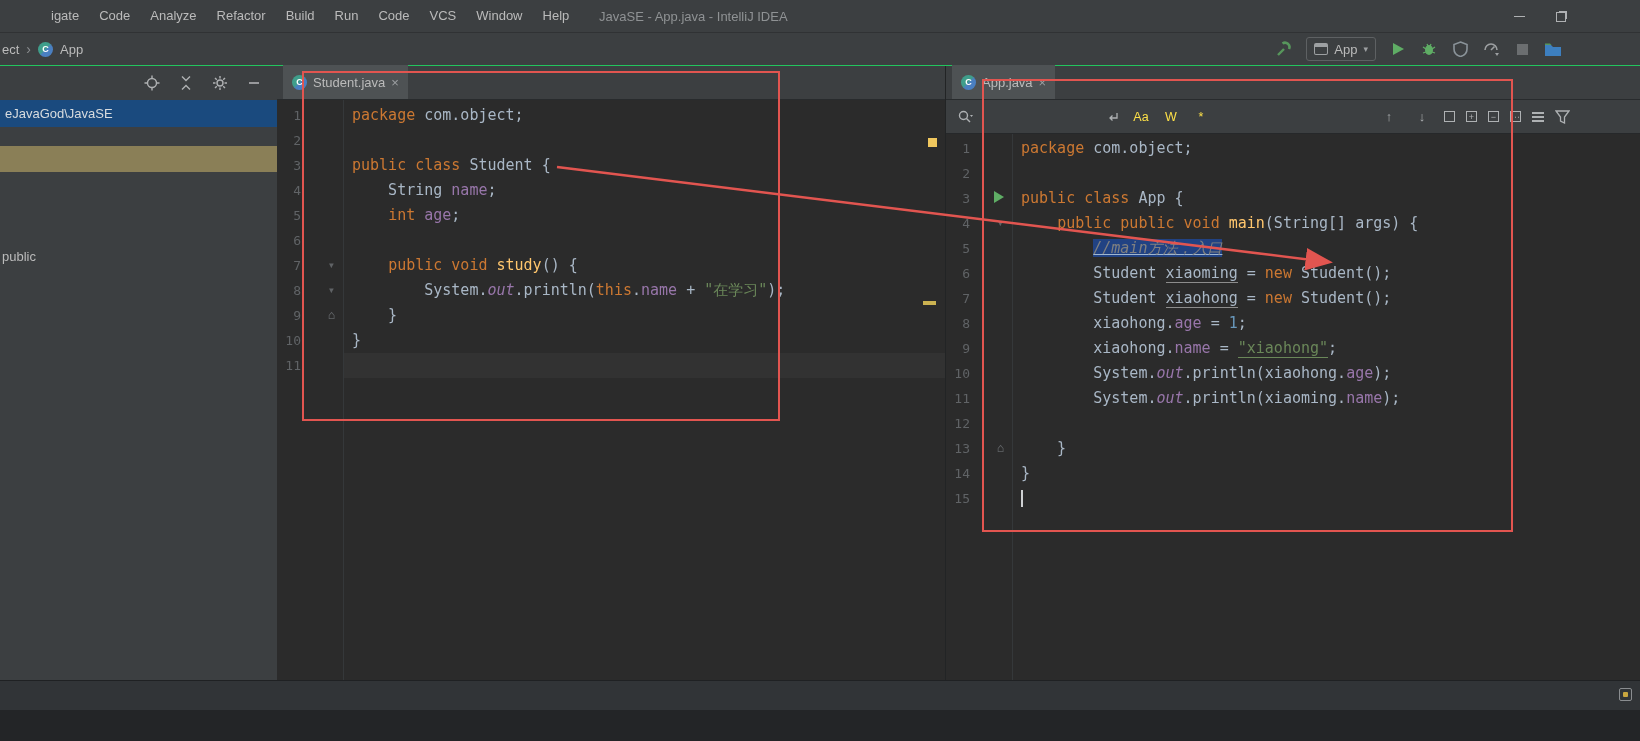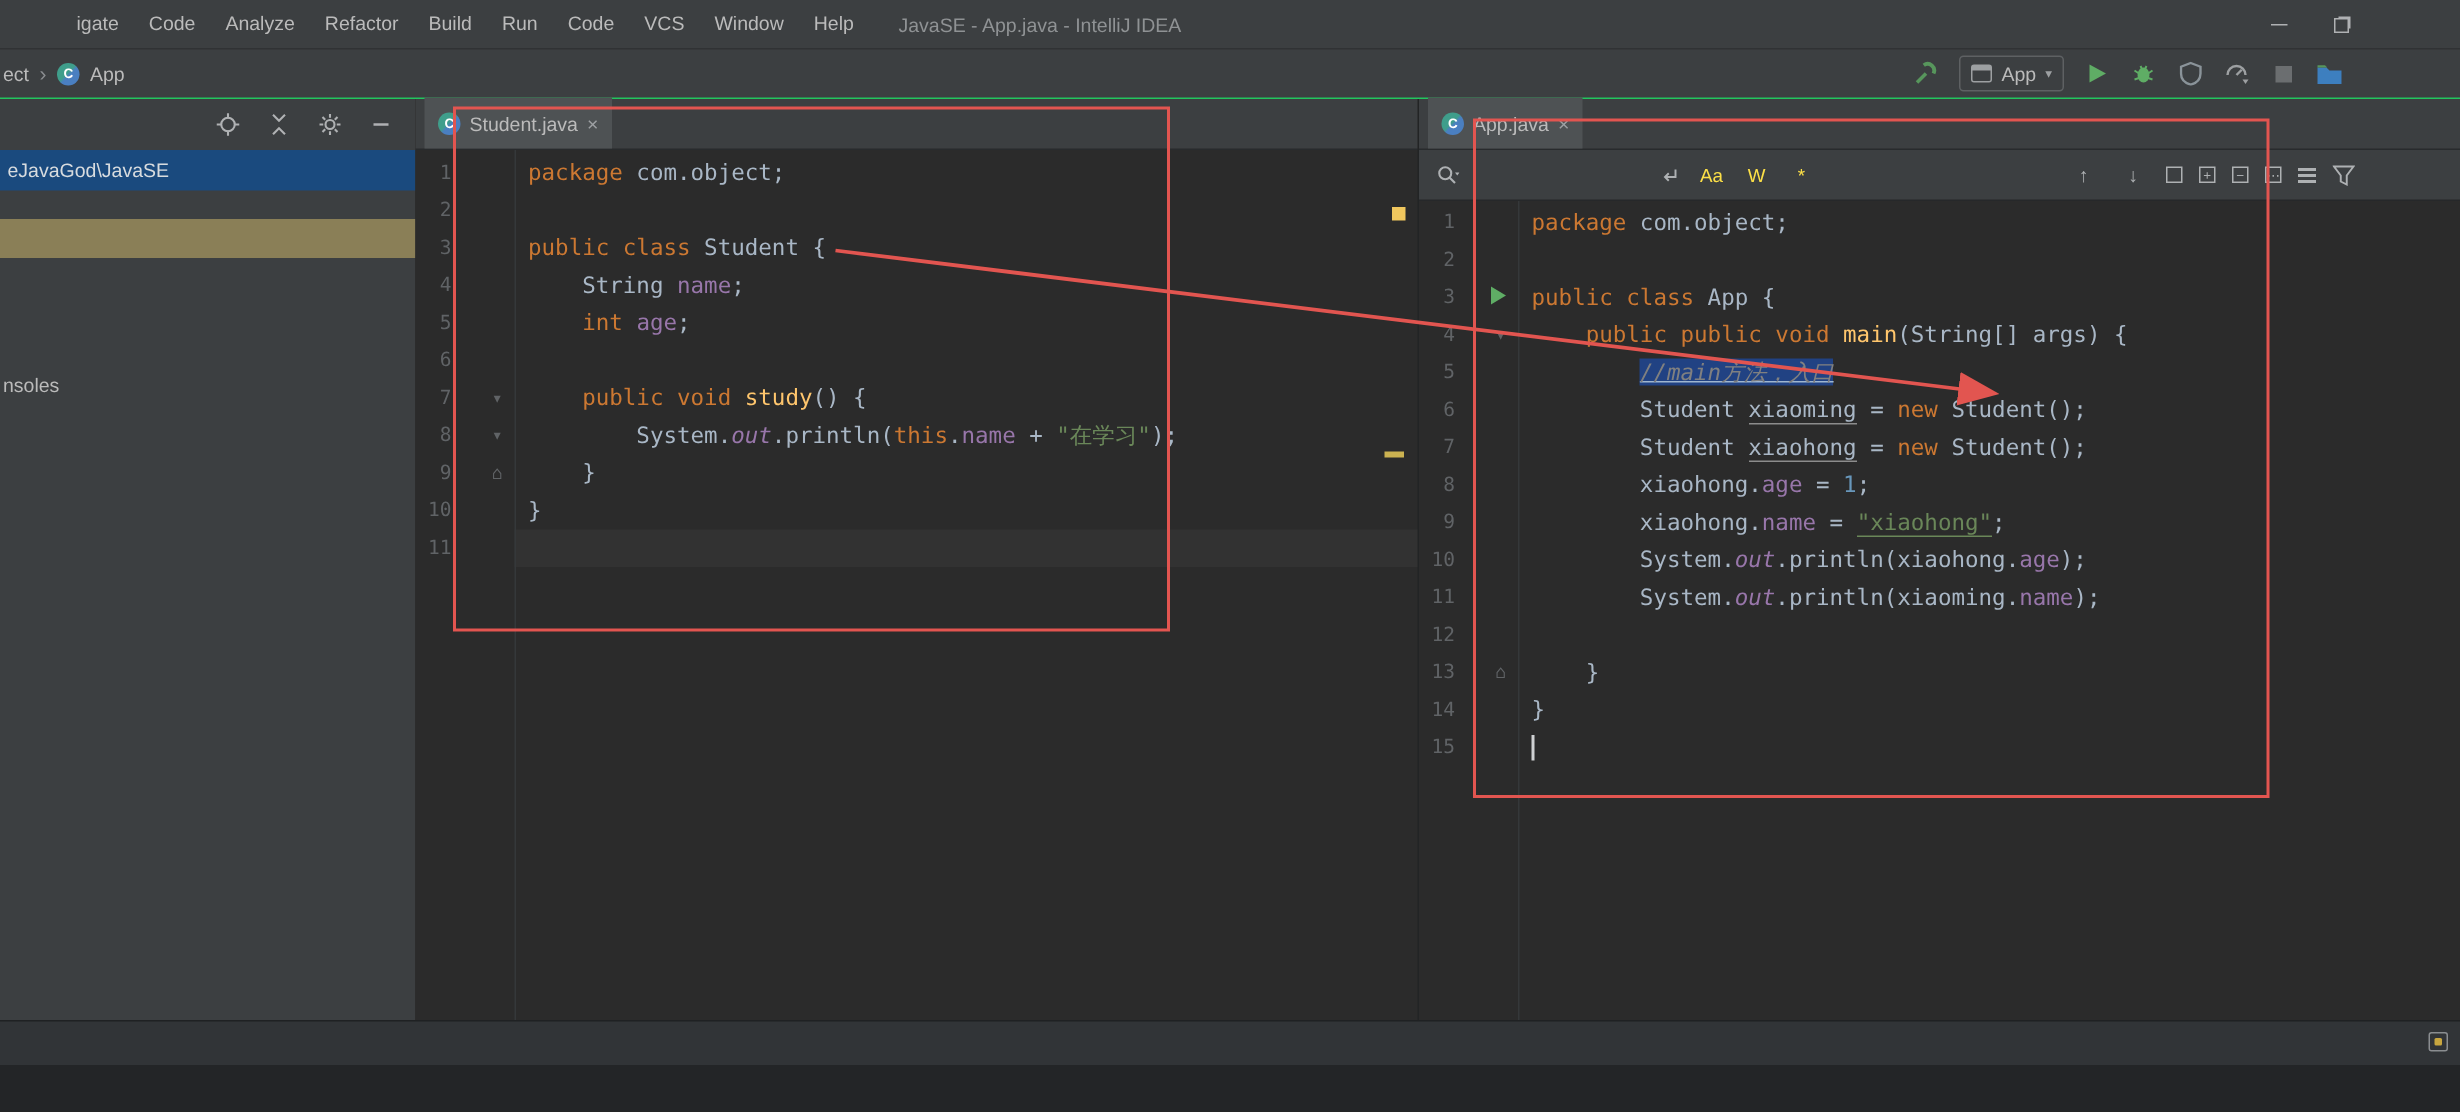--- a/index.html
+++ b/index.html
@@ -214,21 +214,21 @@
         </svg>
       </span>
       <span>
         <svg class="icon" width="16" height="16" viewBox="0 0 16 16">
           <path d="M3 8 H13" stroke="#afb1b3" stroke-width="1.6"></path>
         </svg>
       </span>
     </div>
     <div class="p-row-blue">eJavaGod\JavaSE</div>
     <div class="p-row-olive"></div>
-    <div class="p-partial">nsoles</div>
+    <div class="p-partial">public</div>
   </div>
 
   <div class="editor left-ed">
     <div class="tabbar">
       <div class="tab">
         <span class="class-icon">
             <span>C</span>
           </span>
         <span>Student.java</span>
         <span class="tab-close">×</span>

